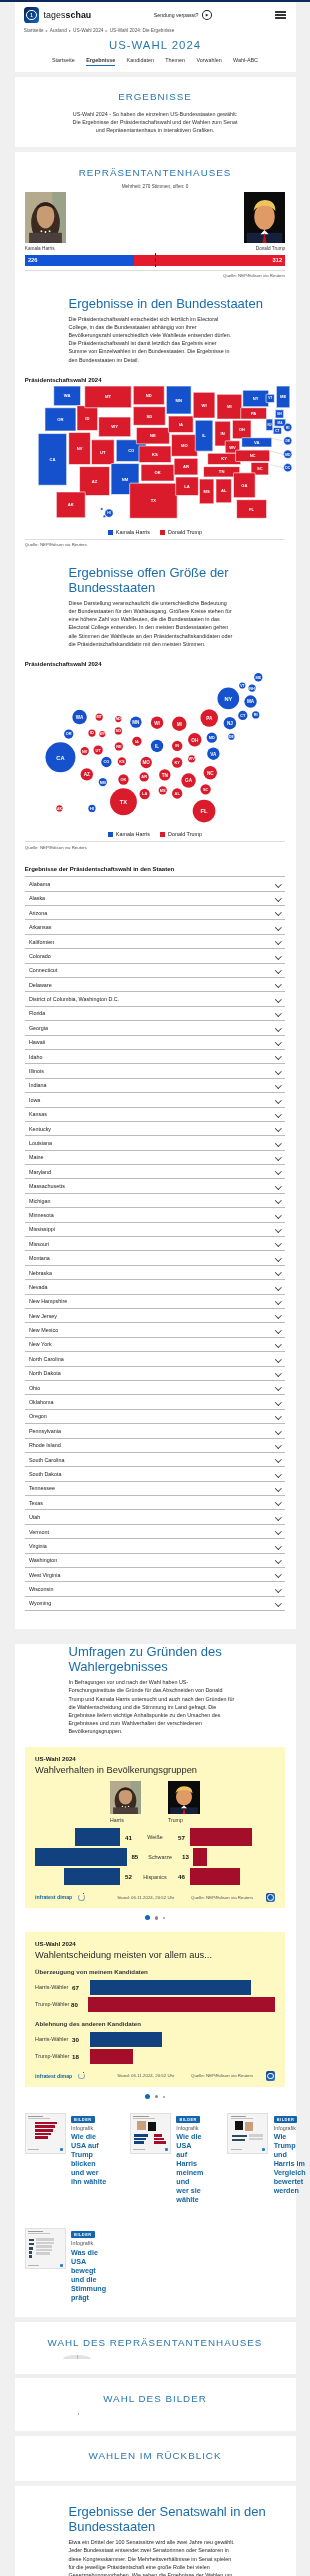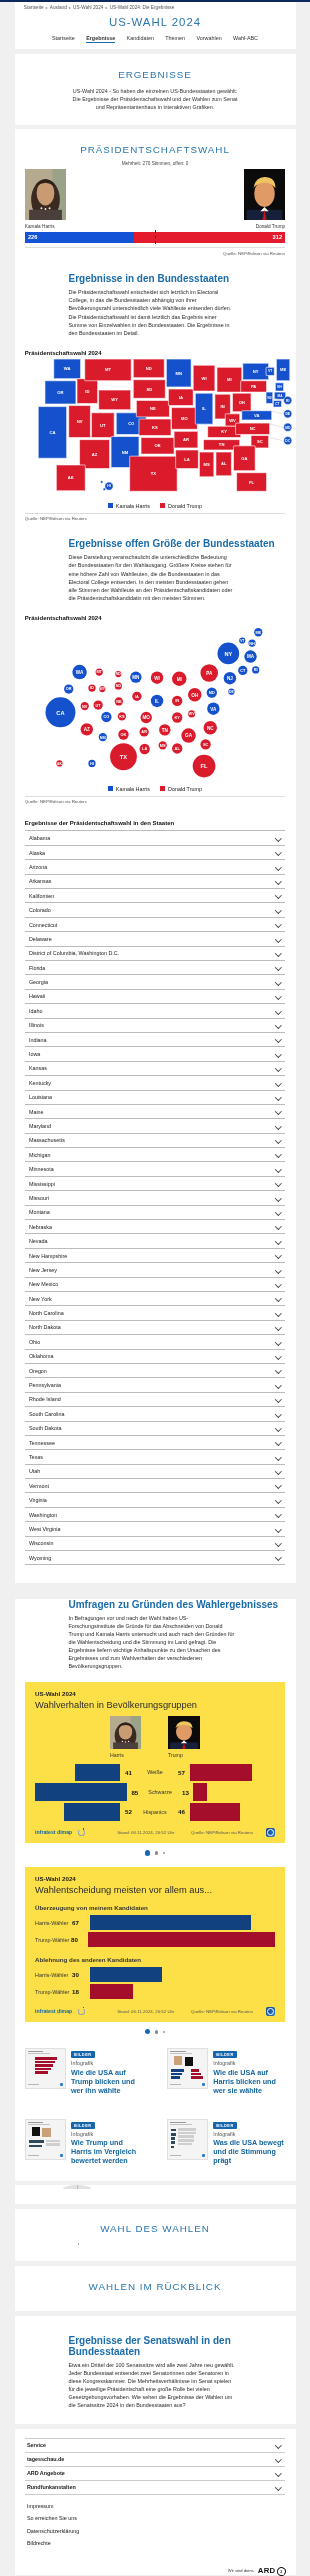--- a/index.html
+++ b/index.html
@@ -23,21 +23,21 @@
   .burger i{display:block;height:1.3px;background:#333;border-radius:0.5px;}
   .crumbs{padding:3.1px 9.3px 1px 9.3px;font-size:4.7px;color:#555;}
   .crumbs .sep{margin:0 2.1px;font-size:4.1px;color:#888;}
   h1.pagetitle{margin:5.2px 0 3.1px 0;text-align:center;font-size:11.4px;font-weight:400;letter-spacing:1px;color:#2b77ae;}
   .tabs{display:flex;justify-content:center;gap:11.4px;padding:3.1px 0 6.2px 0;font-size:5.4px;color:#333;}
   .tab{padding-bottom:1.6px;cursor:pointer;}
   .tab.active{font-weight:bold;border-bottom:1px solid #1a6cab;}
   
   h2.band{margin:0;padding:14.5px 0 5.2px 0;text-align:center;font-size:9.8px;font-weight:400;letter-spacing:1px;color:#2b77ae;}
   .intro{margin:2.1px auto 0 auto;width:171px;text-align:center;font-size:5.4px;line-height:1.5;color:#333;padding-bottom:13.4px;}
-  .subhead{margin:15.5px 0 4.1px 54px;font-size:10px;font-weight:bold;color:#1a6cab;}
+  .subhead{margin:15.5px 0 4.1px 54px;font-size:13px;font-weight:normal;color:#1a6cab;}
   .subtext{margin:0 0 0 54px;width:166px;font-size:5.4px;line-height:1.5;color:#2b2b2b;}
   .chartlabel{margin:13.4px 0 3.1px 10.3px;font-size:6px;font-weight:bold;color:#111;}
   
   .mehrheit{text-align:center;font-size:4.7px;color:#444;margin-top:1px;}
   .cands{position:relative;height:62px;margin:3.1px 10.3px 0 10.3px;}
   .cand-left{position:absolute;left:0;top:0;}
   .cand-right{position:absolute;right:0;top:0;}
   .cand-name{font-size:4.7px;color:#333;margin-top:1.6px;}
   .cand-right .cand-name{text-align:right;}
   .evbar{position:relative;display:flex;height:11.4px;margin:1px 10.3px 0 10.3px;}
@@ -51,21 +51,21 @@
   .maplegend{display:flex;justify-content:center;gap:10.3px;align-items:center;font-size:5.4px;color:#222;margin-top:4.1px;}
   .maplegend .sw{width:5.2px;height:5.2px;display:inline-block;margin-right:2.6px;vertical-align:-0.5px;}
   
   .acc-head{margin:14.5px 0 4.1px 10.3px;font-size:6px;font-weight:bold;color:#111;}
   .acc{margin:0 10.3px;padding-bottom:9.3px;}
   .acc-row{display:flex;align-items:center;justify-content:space-between;height:13.4px;border-top:0.5px solid #bbb;
            font-size:5.4px;color:#222;cursor:pointer;padding:0 2.1px 0 4.1px;}
   .acc:after{content:"";display:block;border-top:0.5px solid #bbb;}
   .chev{width:3.6px;height:3.6px;border-right:0.8px solid #444;border-bottom:0.8px solid #444;transform:rotate(45deg);margin-right:2.1px;flex:0 0 auto;}
   
-  .card{background:#fde047;margin:11.4px 10.3px 0 10.3px;padding:8.3px 10.3px 6.2px 10.3px;}
+  .card{background:#fef9c3;margin:11.4px 10.3px 0 10.3px;padding:8.3px 10.3px 6.2px 10.3px;}
   .card .kick{font-size:6.2px;font-weight:bold;color:#1a1a1a;}
   .card .ctitle{font-size:9.3px;color:#2b2b2b;margin-top:3.1px;}
   .photorow{display:flex;justify-content:center;gap:27px;margin-top:6.2px;}
   .photocol{font-size:5.2px;color:#333;}
   .photocol .plabel{margin-top:2.1px;}
   .demo-rows{margin-top:5.2px;}
   .demo-row{display:flex;align-items:center;height:17.6px;margin-bottom:2.1px;}
   .demo-left{width:93px;display:flex;justify-content:flex-end;}
   .demo-right{width:93px;display:flex;justify-content:flex-start;}
   .demo-val{width:17.6px;text-align:center;font-size:6.2px;font-weight:bold;color:#111;}
@@ -84,21 +84,21 @@
   .dots .d1{width:5.2px;height:5.2px;border-radius:50%;background:#1368b4;}
   .dots .d2{width:3.6px;height:3.6px;border-radius:50%;background:#8a8a8a;}
   .dots .d3{width:2.1px;height:2.1px;border-radius:50%;background:#9a9a9a;}
   
   .grp-label{font-size:6.2px;font-weight:bold;color:#333;margin:8.3px 0 4.1px 0;}
   .r-row{display:flex;align-items:center;margin-bottom:1.6px;}
   .r-lab{width:37px;font-size:5.4px;color:#333;}
   .r-val{width:17.6px;font-size:6.2px;font-weight:bold;color:#111;}
   .r-bar{height:15.5px;}
   
-  .teasers{display:grid;grid-template-columns:1fr 1fr;column-gap:11.4px;row-gap:8.3px;margin:13.4px 10.3px 0 10.3px;padding-bottom:13.4px;gap:24px;}
+  .teasers{display:grid;grid-template-columns:1fr 1fr 1fr;column-gap:11.4px;row-gap:8.3px;margin:13.4px 10.3px 0 10.3px;padding-bottom:13.4px;gap:24px;}
   .teaser{display:flex;gap:5.2px;cursor:pointer;}
   .thumb{width:41px;height:41px;background:#f4f4f4;border:0.5px solid #e0e0e0;flex:0 0 auto;position:relative;overflow:hidden;padding:2.1px;box-sizing:border-box;}
   .tline{height:1px;background:#9a9a9a;margin-bottom:1px;}
   .badge{display:inline-block;background:#1566ad;color:#fff;font-size:3.9px;font-weight:bold;letter-spacing:0.5px;padding:1px 3.1px;border-radius:1px;}
   .kicker{font-size:5.4px;color:#555;margin-top:2.1px;}
   .ttitle{font-size:7.2px;font-weight:bold;color:#1566a0;line-height:1.25;margin-top:1.6px;}
   
   .bandblock{padding-bottom:9.3px;}
   .arc{width:28px;height:4.1px;background:#e2e2e2;border-radius:50% 50% 0 0/100% 100% 0 0;margin:2.1px 0 5.2px 48px;position:relative;}
   .arc:after{content:"";position:absolute;left:50%;top:0;bottom:0;border-left:0.5px solid #9fc0e8;}
@@ -117,39 +117,54 @@
           font-size:4.1px;font-weight:bold;margin-left:1px;transform:rotate(12deg);}
   svg text{font-family:"Liberation Sans",sans-serif;}
 </style>
 </head>
 <body>
 
 <div class="topstrip"></div>
 <div class="content">
 
   <section class="block">
+    <div class="hdr">
+      <div class="ts-logo">
+          <div class="ring">1</div>
+        </div>
+      <div class="wordmark"><span>tages</span><b>schau</b></div>
+      <div class="sendung">
+        <span>Sendung verpasst?</span>
+        <span class="play">▶</span>
+      </div>
+      <div class="burger">
+          <i></i>
+          <i></i>
+          <i></i>
+        </div>
+    </div>
     <div class="crumbs" id="breadcrumb"><span>Startseite</span><span class="sep">▸</span><span>Ausland</span><span class="sep">▸</span><span>US-Wahl 2024</span><span class="sep">▸</span><span>US-Wahl 2024: Die Ergebnisse</span></div>
     <h1 class="pagetitle">US-WAHL 2024</h1>
     <div class="tabs" id="tabs">
         <div class="tab">Startseite</div>
         <div class="tab active">Ergebnisse</div>
         <div class="tab">Kandidaten</div>
         <div class="tab">Themen</div>
         <div class="tab">Vorwahlen</div>
         <div class="tab">Wahl-ABC</div>
       </div>
   </section>
 
   <section class="block">
     <h2 class="band">ERGEBNISSE</h2>
     <p class="intro">US-Wahl 2024 - So haben die einzelnen US-Bundesstaaten gewählt: Die Ergebnisse der Präsidentschaftswahl und der Wahlen zum Senat und Repräsentantenhaus in interaktiven Grafiken.</p>
   </section>
 
   <section class="block" style="padding-bottom:8.3px;">
-    <h2 class="band">PRÄSIDENTSCHAFTSWAHL</h2>
+    <h2 class="band">REPRÄSENTANTENHAUSES</h2>
     <div class="mehrheit">Mehrheit: 270 Stimmen, offen: 0</div>
 
     <div class="cands">
       <div class="cand-left">
         <span class="avatar" style="display: inline-block;"><svg width="41" height="51" viewBox="0 0 60 70" preserveAspectRatio="none">
               <rect width="60" height="70" fill="#b5a98e"></rect>
               <rect x="40" width="20" height="70" fill="#9aa388"></rect>
               <ellipse cx="30" cy="42" rx="21" ry="28" fill="#3a2a22"></ellipse>
               <ellipse cx="30" cy="33" rx="13" ry="17" fill="#c99b72"></ellipse>
               <path d="M17 24 Q30 14 43 24 L43 20 Q30 8 17 20 Z" fill="#2c2019"></path>
@@ -783,21 +798,21 @@
               </div>
               <div style="margin-left:5.2px;">
                 <div style="height:2.6px;background:#a50e2b;width:8.3px;margin:1px 0 0 1px;"></div>
                 <div style="height:2.6px;background:#a50e2b;width:10.3px;margin:1px 0 0 1px;"></div>
                 <div style="height:2.6px;background:#a50e2b;width:12.4px;margin:1px 0 0 1px;"></div>
               </div>
             </div><div style="position:absolute;left:2.1px;right:2.1px;bottom:1.6px;display:flex;justify-content:space-between;align-items:center;">
               <div style="width:11.4px;height:1px;background:#b5b5b5;"></div>
               <div style="width:3.1px;height:3.1px;border-radius:1px;background:#2e7cd0;"></div>
             </div></div>
-          <div><span class="badge">BILDER</span><div class="kicker">Infografik</div><div class="ttitle">Wie die USA auf Harris blicken und wer sie wählte</div></div>
+          <div><span class="badge">BILDER</span><div class="kicker">Infografik</div><div class="ttitle">Wie die USA auf Harris meinem und wer sie wählte</div></div>
         </div>
         <div class="teaser">
           <div class="thumb"><div class="tline" style="width:15.5px;"></div><div class="tline" style="width:22px;background:#c4c4c4;"></div><div style="width:8.3px;height:9.3px;background:#111;display:inline-block;margin:1px 2.1px 1px 4.1px;"></div><div style="width:8.3px;height:9.3px;background:#caa07a;display:inline-block;"></div><div style="display:flex;align-items:flex-start;">
               <div>
                 <div style="height:2.6px;background:#2e4a5a;width:15.5px;margin:1.6px 0 0 1px;"></div>
                 <div style="height:2.6px;background:#2e4a5a;width:13.4px;margin:1.6px 0 0 1px;"></div>
               </div>
               <div>
                 <div style="height:2.6px;background:#cfcfcf;width:13.4px;margin:1px 0 0 2.1px;"></div>
                 <div style="height:2.6px;background:#cfcfcf;width:13.4px;margin:1px 0 0 2.1px;"></div>
@@ -832,25 +847,26 @@
               <div style="width:11.4px;height:1px;background:#b5b5b5;"></div>
               <div style="width:3.1px;height:3.1px;border-radius:1px;background:#2e7cd0;"></div>
             </div>
           </div>
           <div><span class="badge">BILDER</span><div class="kicker">Infografik</div><div class="ttitle">Was die USA bewegt und die Stimmung prägt</div></div>
         </div>
       </div>
   </section>
 
   <section class="block bandblock">
+    <h2 class="band">WAHL DES REPRÄSENTANTENHAUSES</h2>
     <div class="arc"></div>
   </section>
 
   <section class="block bandblock">
-    <h2 class="band">WAHL DES WAHLEN</h2>
+    <h2 class="band">WAHL DES BILDER</h2>
     <div class="tinydot"></div>
   </section>
 
   <section class="block bandblock" style="padding-bottom:14.5px;">
     <h2 class="band">WAHLEN IM RÜCKBLICK</h2>
   </section>
 
   <section class="block" style="padding:3.1px 0 14.5px 0;">
     <h3 class="subhead">Ergebnisse der Senatswahl in den Bundesstaaten</h3>
     <p class="subtext">Etwa ein Drittel der 100 Senatssitze wird alle zwei Jahre neu gewählt. Jeder Bundesstaat entsendet zwei Senatorinnen oder Senatoren in diese Kongresskammer. Die Mehrheitsverhältnisse im Senat spielen für die jeweilige Präsidentschaft eine große Rolle bei vielen Gesetzgebungsvorhaben. Wie sehen die Ergebnisse der Wahlen um die Senatssitze 2024 in den Bundesstaaten aus?</p>

